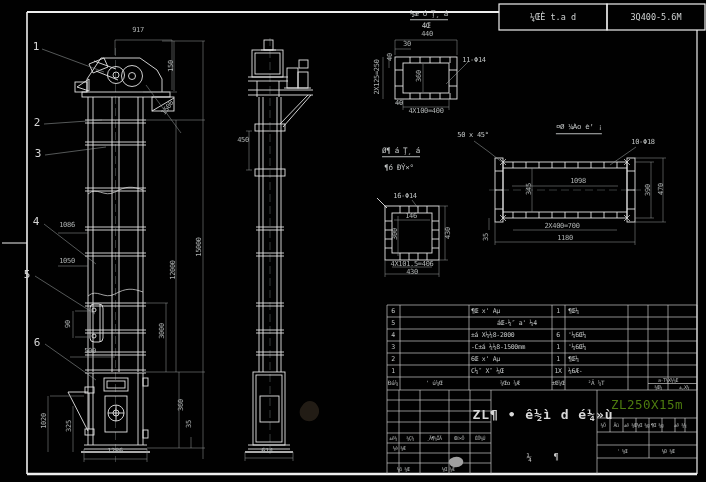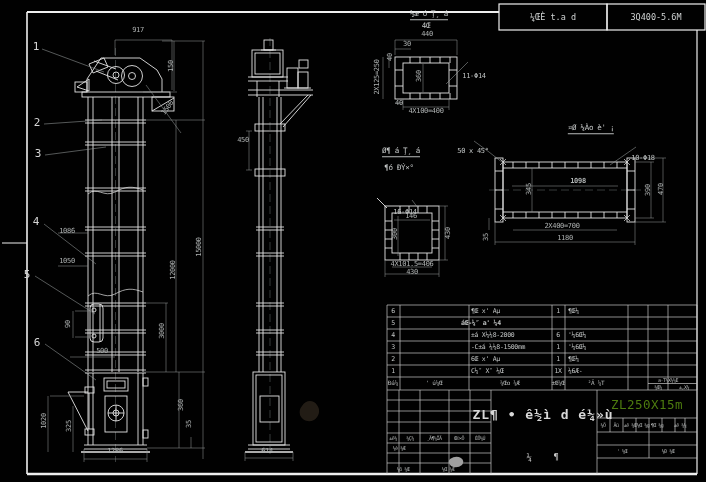--- a/index.html
+++ b/index.html
@@ -2,21 +2,21 @@
 <html><head>
 <meta charset="utf-8">
 <style>
   html,body{margin:0;padding:0;background:#000;}
   #stage{position:relative;width:706px;height:482px;background:#010101;overflow:hidden;
          font-family:"DejaVu Sans Mono","Liberation Mono",monospace;}
   #stage svg{position:absolute;left:0;top:0;}
   .ann{position:absolute;color:#b4b8b8;font-size:7px;line-height:1;white-space:pre;
        transform:translate(-50%,-50%);letter-spacing:-0.3px;}
   .dim{color:#aeb2b2;}
-  .note{color:#c0c4c4;margin-top:16px;}
+  .note{color:#c0c4c4;}
   .vtitle{font-size:7.5px;color:#c6c9c9;}
   .u{border-bottom:1px solid #b9bcbc;padding-bottom:1px;}
   .balloon{font-size:11px;color:#d6d6d6;}
   .stamp{font-size:8.5px;color:#cfd2d2;letter-spacing:0;}
   .bom{font-size:6.5px;color:#c2c5c5;}
   .bomh{font-size:6px;color:#bcbfbf;}
   .tiny{font-size:5px;color:#b2b5b5;letter-spacing:-0.5px;}
   .left{transform:translate(0,-50%);}
   .model{font-size:12.5px;color:#4d7c0f;letter-spacing:0.5px;}
   .bigtitle{font-size:13px;color:#d8d8d8;font-weight:bold;letter-spacing:1px;}
@@ -208,74 +208,74 @@
   <g stroke="none">
     <path d="M450,459 q6,-4 11,-1 q4,3 1,7 q-5,4 -11,1 q-4,-4 -1,-7 z" fill="#a0a0a0"></path>
     <path d="M302,406 c4,-7 12,-6 15,-1 c4,5 2,12 -3,15 c-6,3 -12,0 -14,-5 c-1,-4 0,-7 2,-9 z" fill="#221c15"></path>
   </g>
 </svg>
 
 <div id="ann-layer">
       <span class="ann dim" style="left: 138px; top: 30px;">917</span>
       <span class="ann dim" style="left: 171px; top: 66px; transform: translate(-50%, -50%) rotate(-90deg);">150</span>
       <span class="ann dim" style="left: 168px; top: 108px; transform: translate(-50%, -50%) rotate(-54deg);">1500</span>
-      <span class="ann dim" style="left: 67px; top: 231px;">1086</span>
+      <span class="ann dim" style="left: 67px; top: 225px;">1086</span>
       <span class="ann dim" style="left: 67px; top: 261px;">1050</span>
       <span class="ann dim" style="left: 68px; top: 324px; transform: translate(-50%, -50%) rotate(-90deg);">90</span>
-      <span class="ann dim" style="left: 102px; top: 351px;">500</span>
+      <span class="ann dim" style="left: 90px; top: 351px;">500</span>
       <span class="ann dim" style="left: 44px; top: 421px; transform: translate(-50%, -50%) rotate(-90deg);">1020</span>
       <span class="ann dim" style="left: 69px; top: 426px; transform: translate(-50%, -50%) rotate(-90deg);">325</span>
       <span class="ann dim" style="left: 115px; top: 451px;">1286</span>
       <span class="ann dim" style="left: 199px; top: 247px; transform: translate(-50%, -50%) rotate(-90deg);">15000</span>
       <span class="ann dim" style="left: 173px; top: 270px; transform: translate(-50%, -50%) rotate(-90deg);">12000</span>
       <span class="ann dim" style="left: 162px; top: 331px; transform: translate(-50%, -50%) rotate(-90deg);">3000</span>
       <span class="ann dim" style="left: 181px; top: 405px; transform: translate(-50%, -50%) rotate(-90deg);">360</span>
       <span class="ann dim" style="left: 189px; top: 424px; transform: translate(-50%, -50%) rotate(-90deg);">35</span>
       <span class="ann dim" style="left: 243px; top: 140px;">450</span>
       <span class="ann dim" style="left: 267px; top: 451px;">614</span>
       <span class="ann dim" style="left: 427px; top: 34px;">440</span>
       <span class="ann dim" style="left: 407px; top: 44px;">30</span>
       <span class="ann dim" style="left: 390px; top: 57px; transform: translate(-50%, -50%) rotate(-90deg);">40</span>
       <span class="ann dim" style="left: 377px; top: 77px; transform: translate(-50%, -50%) rotate(-90deg);">2X125=250</span>
       <span class="ann dim" style="left: 419px; top: 76px; transform: translate(-50%, -50%) rotate(-90deg);">360</span>
       <span class="ann note" style="left: 474px; top: 60px;">11-Φ14</span>
       <span class="ann dim" style="left: 399px; top: 103px;">40</span>
       <span class="ann dim" style="left: 426px; top: 111px;">4X100=400</span>
       <span class="ann note" style="left: 473px; top: 135px;">50 x 45°</span>
       <span class="ann note" style="left: 643px; top: 142px;">10-Φ18</span>
-      <span class="ann dim" style="left: 578px; top: 181px; font-weight: bold;">1098</span>
+      <span class="ann dim" style="left: 578px; top: 181px;">1098</span>
       <span class="ann dim" style="left: 529px; top: 189px; transform: translate(-50%, -50%) rotate(-90deg);">345</span>
       <span class="ann dim" style="left: 648px; top: 190px; transform: translate(-50%, -50%) rotate(-90deg);">390</span>
       <span class="ann dim" style="left: 661px; top: 189px; transform: translate(-50%, -50%) rotate(-90deg);">470</span>
       <span class="ann dim" style="left: 562px; top: 226px;">2X400=700</span>
       <span class="ann dim" style="left: 565px; top: 238px;">1180</span>
       <span class="ann dim" style="left: 486px; top: 237px; transform: translate(-50%, -50%) rotate(-90deg);">35</span>
       <span class="ann note" style="left: 405px; top: 196px;">16-Φ14</span>
       <span class="ann dim" style="left: 411px; top: 216px;">146</span>
       <span class="ann dim" style="left: 395px; top: 234px; transform: translate(-50%, -50%) rotate(-90deg);">300</span>
       <span class="ann dim" style="left: 448px; top: 233px; transform: translate(-50%, -50%) rotate(-90deg);">430</span>
       <span class="ann dim" style="left: 412px; top: 264px;">4X101.5=406</span>
       <span class="ann dim" style="left: 412px; top: 272px;">430</span>
       <span class="ann vtitle u" style="left: 429px; top: 15px;">½æ ó Ţ¸ á</span>
       <span class="ann vtitle" style="left: 426px; top: 26px;">4Œ</span>
-      <span class="ann vtitle u" style="left: 591px; top: 129px;">¤Ø ¼Ào è' ¡</span>
+      <span class="ann vtitle u" style="left: 579px; top: 129px; font-family: Liberation Mono, monospace;">¤Ø ¼Ào è' ¡</span>
       <span class="ann vtitle u" style="left: 401px; top: 152px;">Ø¶ á Ţ¸ á</span>
       <span class="ann vtitle" style="left: 399px; top: 168px;">¶ó ÐÝ×°</span>
       <span class="ann balloon" style="left: 36px; top: 46px;">1</span>
       <span class="ann balloon" style="left: 37px; top: 122px;">2</span>
       <span class="ann balloon" style="left: 38px; top: 153px;">3</span>
       <span class="ann balloon" style="left: 36px; top: 221px;">4</span>
       <span class="ann balloon" style="left: 27px; top: 274px;">5</span>
       <span class="ann balloon" style="left: 37px; top: 342px;">6</span>
       <span class="ann bom" style="left: 393px; top: 311px;">6</span>
       <span class="ann bom left" style="left: 471px; top: 311px; transform: translate(0px, -50%);">¶Œ x' Aµ</span>
       <span class="ann bom" style="left: 558px; top: 311px;">1</span>
       <span class="ann bom left" style="left: 568px; top: 311px; transform: translate(0px, -50%);">¶Œ¼</span>
       <span class="ann bom" style="left: 393px; top: 323px;">5</span>
-      <span class="ann bom left" style="left: 461px; top: 323px; transform: translate(0px, -50%); font-weight: bold;">áŒ-¼″ a' ¼4</span>
+      <span class="ann bom left" style="left: 497px; top: 323px; transform: translate(0px, -50%);">áŒ-¼″ a' ¼4</span>
       <span class="ann bom" style="left: 393px; top: 335px;">4</span>
       <span class="ann bom left" style="left: 471px; top: 335px; transform: translate(0px, -50%);">±á X¼¼8-2000</span>
       <span class="ann bom" style="left: 558px; top: 335px;">6</span>
       <span class="ann bom left" style="left: 568px; top: 335px; transform: translate(0px, -50%);">'¼6Œ¼</span>
       <span class="ann bom" style="left: 393px; top: 347px;">3</span>
       <span class="ann bom left" style="left: 471px; top: 347px; transform: translate(0px, -50%);">-C±á ¼¼8-1500mm</span>
       <span class="ann bom" style="left: 558px; top: 347px;">1</span>
       <span class="ann bom left" style="left: 568px; top: 347px; transform: translate(0px, -50%);">'¼6Œ¼</span>
       <span class="ann bom" style="left: 393px; top: 359px;">2</span>
       <span class="ann bom left" style="left: 471px; top: 359px; transform: translate(0px, -50%);">6Œ x' Aµ</span>

